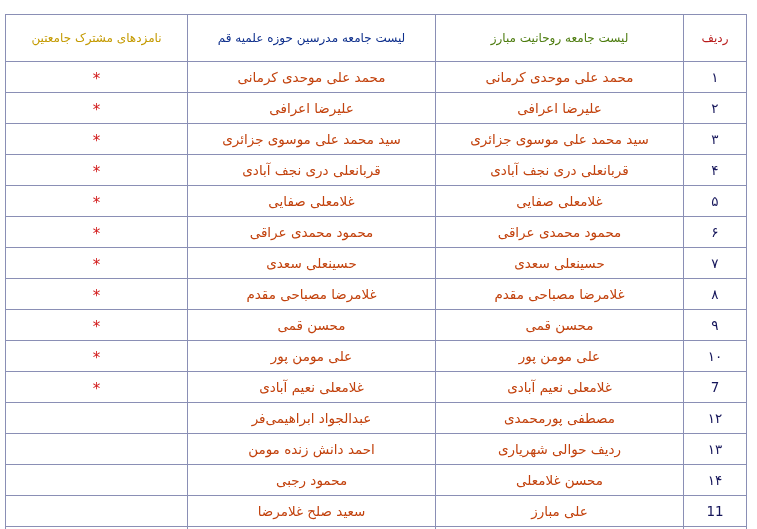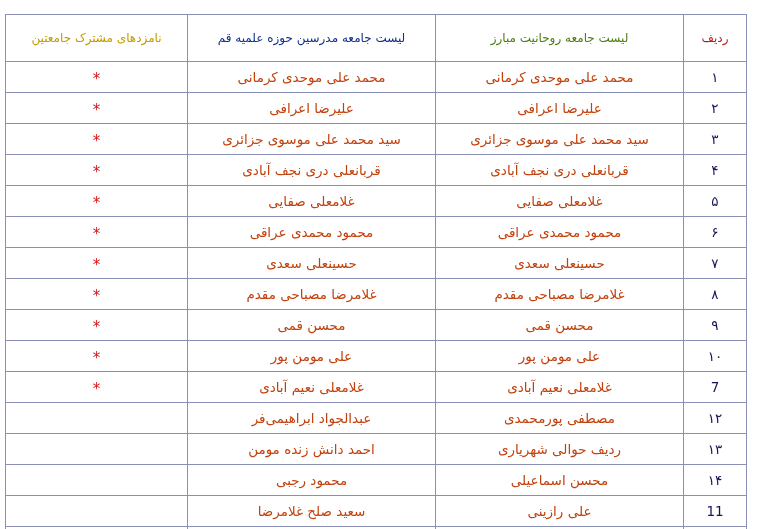--- a/index.html
+++ b/index.html
@@ -164,27 +164,27 @@
           <td class="col-common"><span class="star"></span></td>
         </tr>
         <tr>
           <td class="col-row">۱۳</td>
           <td class="col-jrm">ردیف حوالی شهریاری</td>
           <td class="col-jmh">احمد دانش زنده مومن</td>
           <td class="col-common"><span class="star"></span></td>
         </tr>
         <tr>
           <td class="col-row">۱۴</td>
-          <td class="col-jrm">محسن اسماعیلی</td>
+          <td class="col-jrm">محسن غلامعلی</td>
           <td class="col-jmh">محمود رجبی</td>
           <td class="col-common"><span class="star"></span></td>
         </tr>
         <tr>
           <td class="col-row">11</td>
-          <td class="col-jrm">علی رازینی</td>
+          <td class="col-jrm">علی مبارز</td>
           <td class="col-jmh">سعید صلح غلامرضا</td>
           <td class="col-common"><span class="star"></span></td>
         </tr>
         <tr>
           <td class="col-row">۱۶</td>
           <td class="col-jrm">هادی صادقی</td>
           <td class="col-jmh">محمدرضا ناصری کوچه بیوک</td>
           <td class="col-common"><span class="star"></span></td>
         </tr>
       </tbody>

